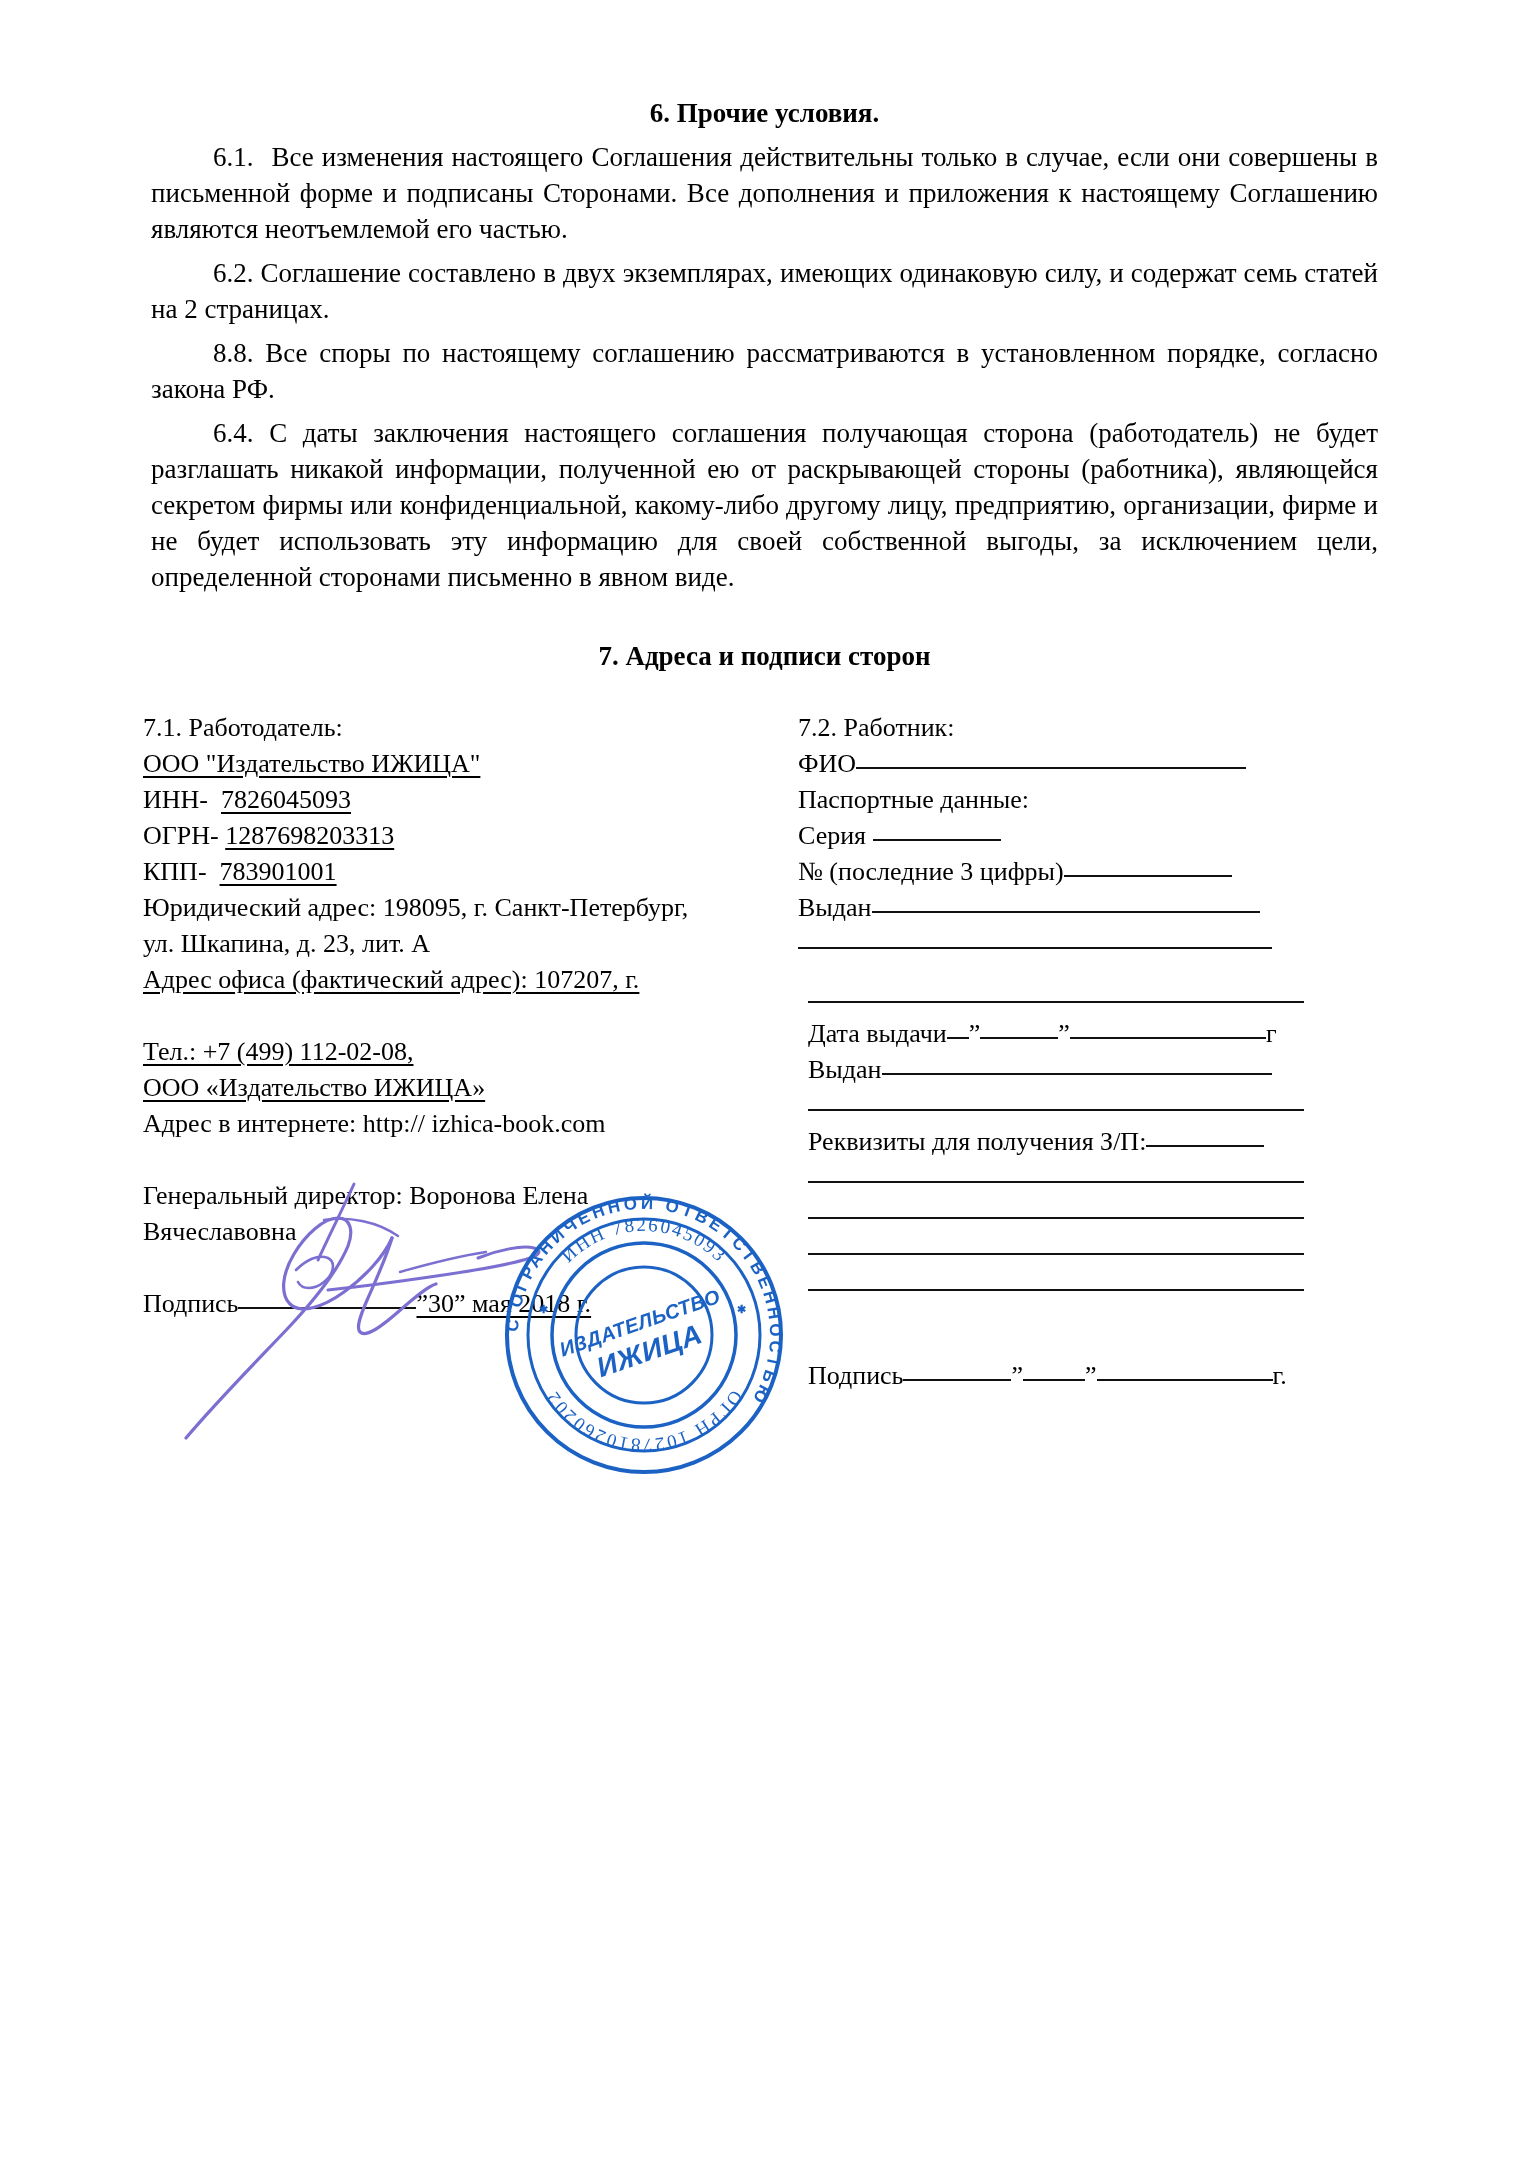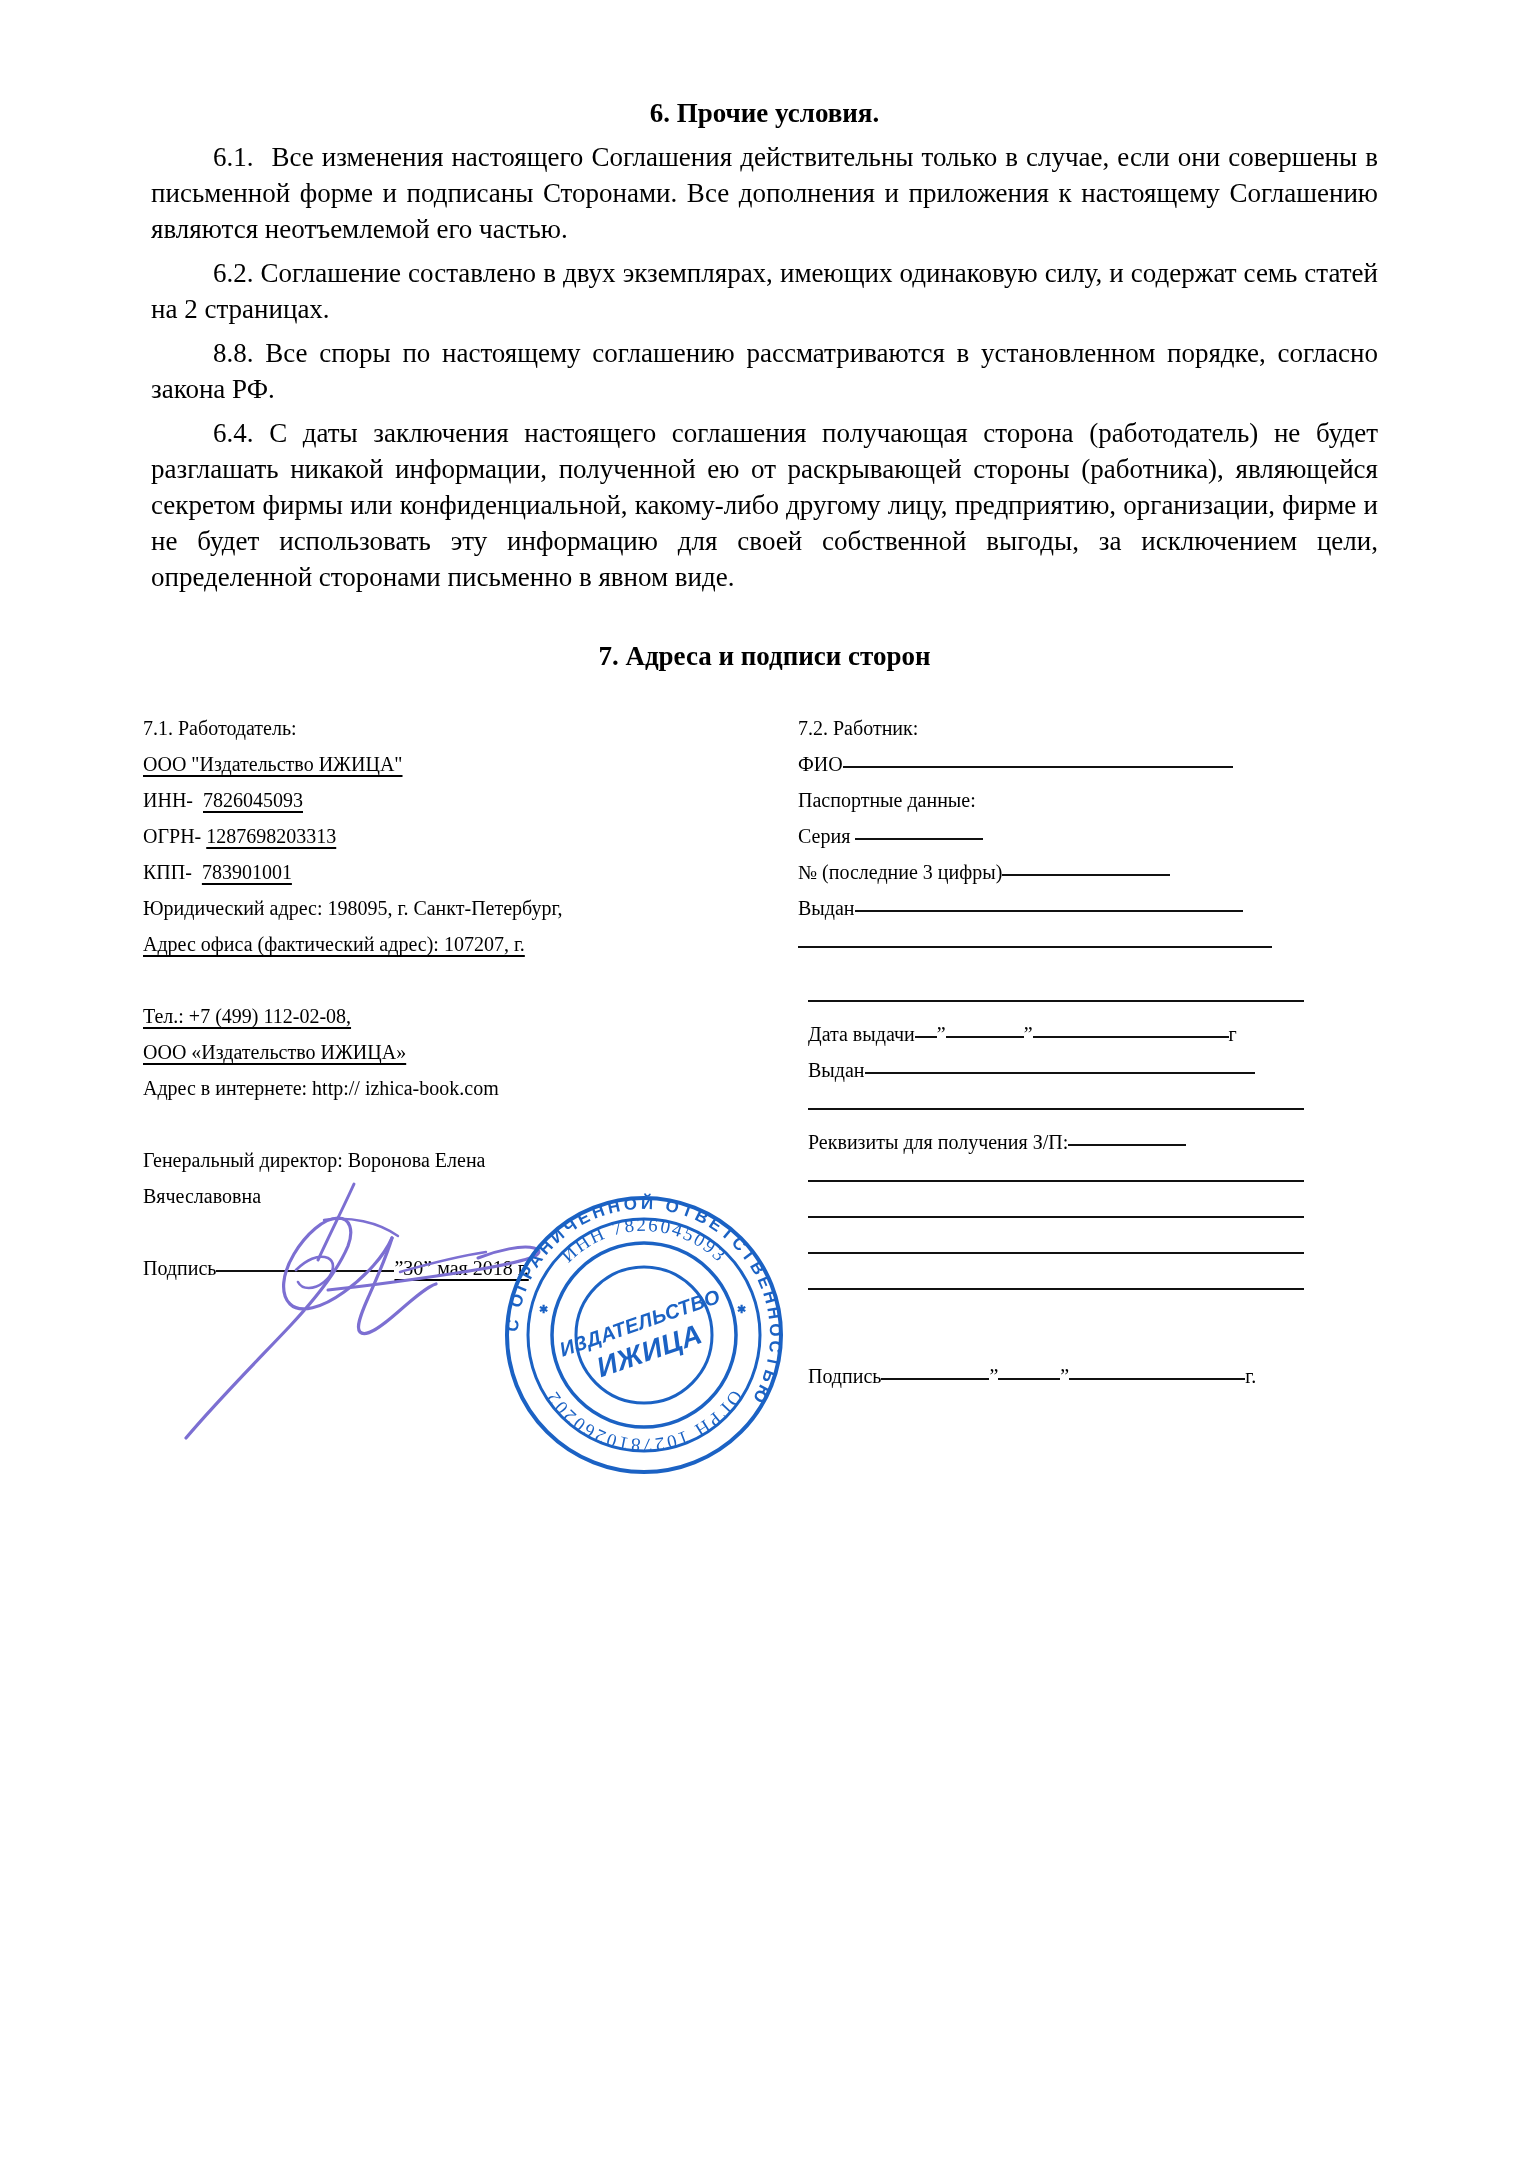--- a/index.html
+++ b/index.html
@@ -59,21 +59,21 @@
     top: 0;
     width: 600px;
   }
   .col-right {
     position: absolute;
     left: 655px;
     top: 0;
     width: 588px;
   }
   .ln {
-    font-size: 20px;
+    font-size: 26px;
     line-height: 36px;
     white-space: pre;
   }
   .u {
     text-decoration: underline;
     text-decoration-thickness: 2px;
     text-underline-offset: 4px;
   }
   .spacer-line { height: 36px; }
   .spacer-half { height: 18px; }
@@ -133,20 +133,21 @@
 
         <div class="ln"><span class="u">ООО "Издательство ИЖИЦА"</span></div>
 
         <div class="ln"><span>ИНН- </span> <span class="u">7826045093</span></div>
 
         <div class="ln"><span>ОГРН-</span> <span class="u">1287698203313</span></div>
 
         <div class="ln"><span>КПП- </span> <span class="u">783901001</span></div>
 
         <div class="ln">Юридический адрес: 198095, г. Санкт-Петербург,</div>
+        <div class="ln">ул. Шкапина, д. 23, лит. А</div>
 
         <div class="ln"><span class="u">Адрес офиса (фактический адрес): 107207, г.</span></div>
 
         <div class="spacer-line"></div>
 
         <div class="ln"><span class="u">Тел.: +7 (499) 112-02-08,</span></div>
 
         <div class="ln"><span class="u">ООО «Издательство ИЖИЦА»</span></div>
 
         <div class="ln">Адрес в интернете: http:// izhica-book.com</div>

